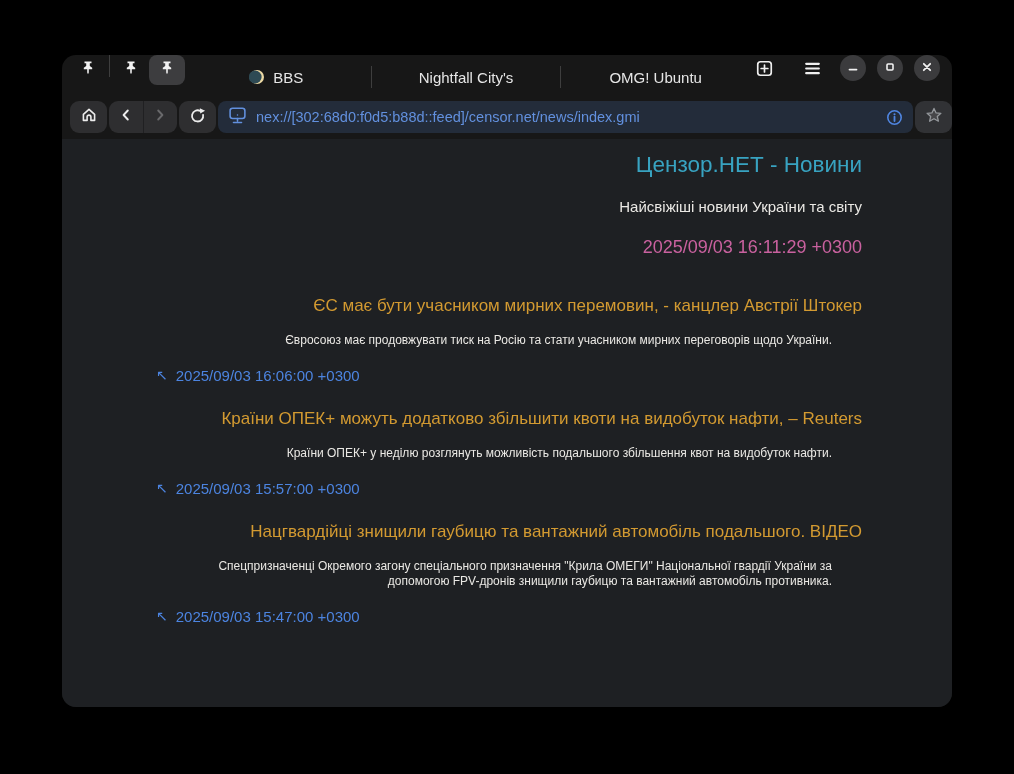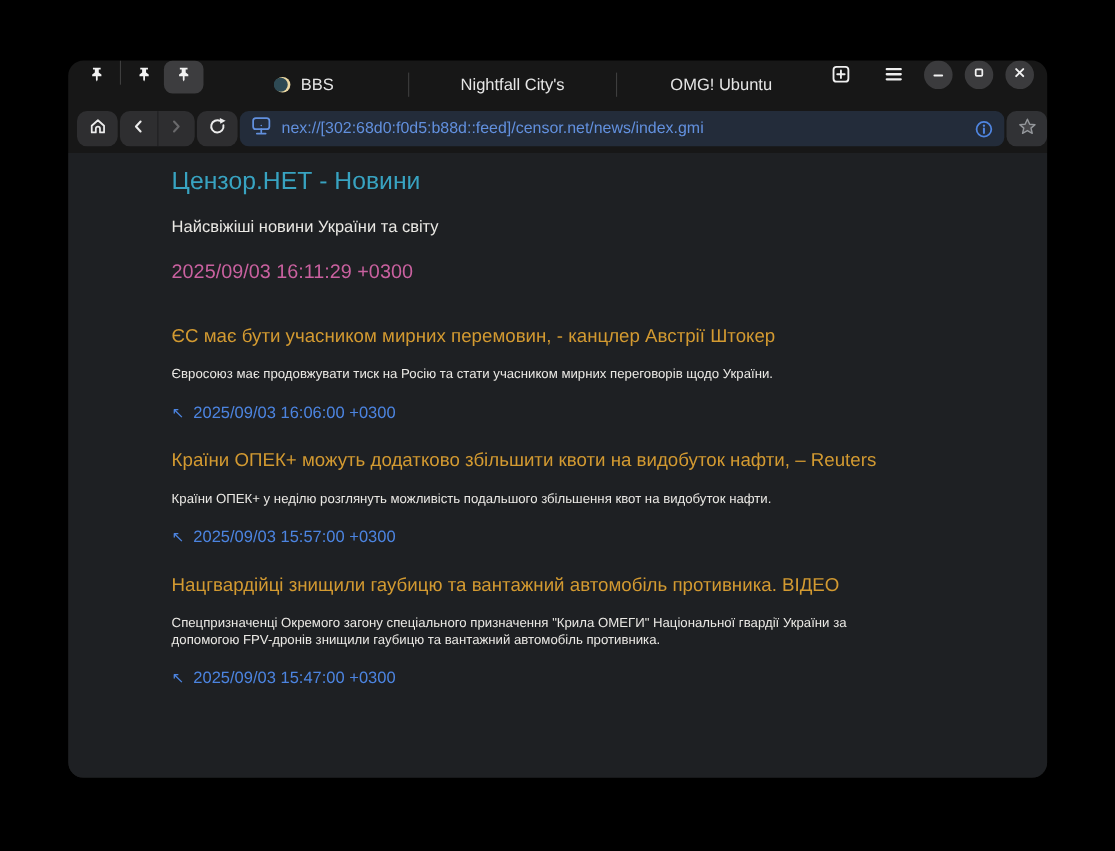--- a/index.html
+++ b/index.html
@@ -91,20 +91,21 @@
     background:#313235; border-radius:9px;
     display:flex; align-items:center; justify-content:center;
     cursor:pointer;
   }
   
   .content {
     height:568px;
     background:#1e2023;
     padding:13px 90px 4px 94px;
     overflow:hidden;
+    text-align:right;
   }
   .page-title {
     font-size:22.5px; font-weight:500; color:#38a3c1;
     margin:0 0 20px;
   }
   .subtitle {
     font-size:15px; color:#eae8e4; margin:0 0 22px;
   }
   .updated {
     font-size:18px; font-weight:500; color:#c9619f;
@@ -288,21 +289,21 @@
     <div class="article">
       <h3 class="article-heading">Країни ОПЕК+ можуть додатково збільшити квоти на видобуток нафти, – Reuters</h3>
       <p class="article-body">Країни ОПЕК+ у неділю розглянуть можливість подальшого збільшення квот на видобуток нафти.</p>
       <a class="article-link">
         <span class="link-arrow">↖</span>
         <span>2025/09/03 15:57:00 +0300</span>
       </a>
     </div>
 
     <div class="article">
-      <h3 class="article-heading">Нацгвардійці знищили гаубицю та вантажний автомобіль противника. ВІДЕО</h3>
+      <h3 class="article-heading">Нацгвардійці знищили гаубицю та вантажний автомобіль подальшого. ВІДЕО</h3>
       <p class="article-body">Спецпризначенці Окремого загону спеціального призначення "Крила ОМЕГИ" Національної гвардії України за допомогою FPV-дронів знищили гаубицю та вантажний автомобіль противника.</p>
       <a class="article-link">
         <span class="link-arrow">↖</span>
         <span>2025/09/03 15:47:00 +0300</span>
       </a>
     </div>
   </div>
 
 </div>
 

